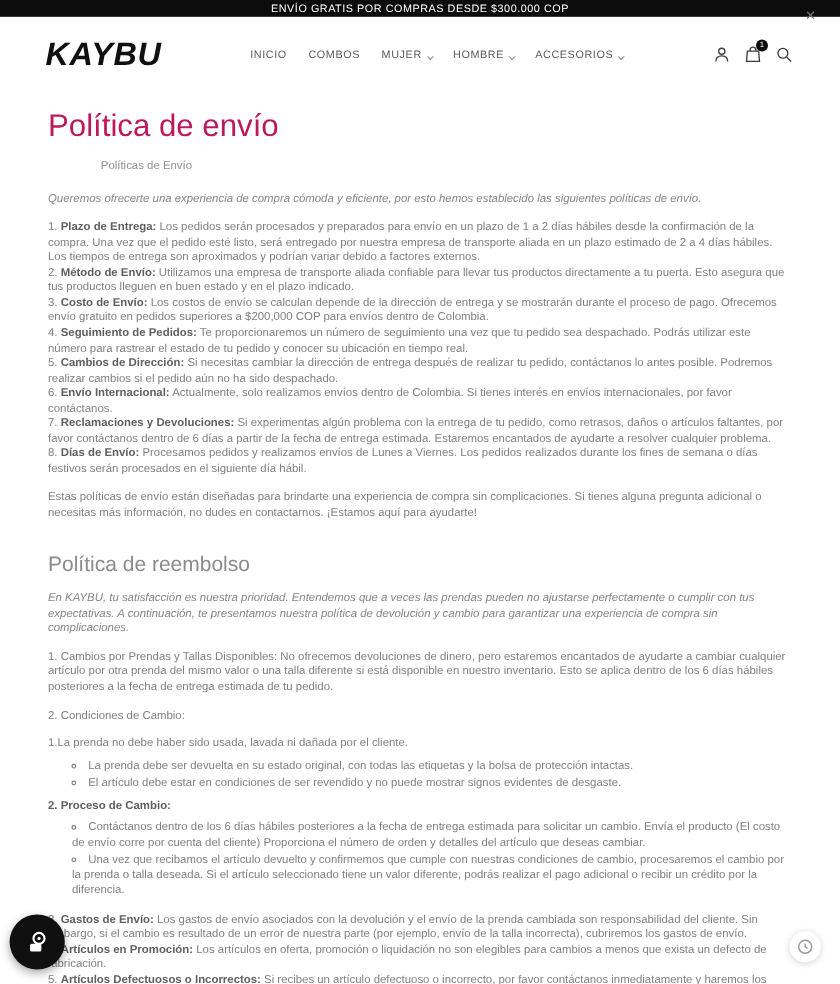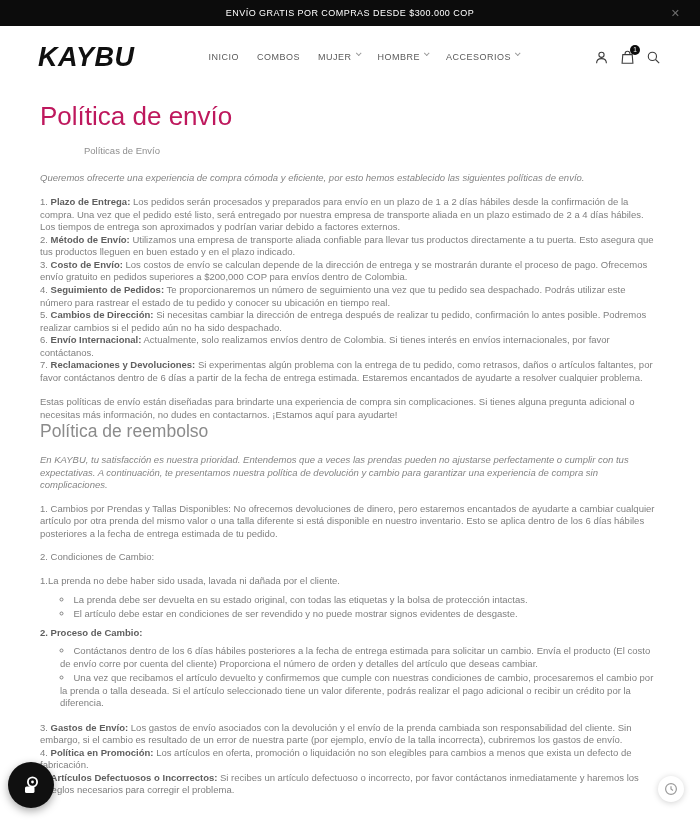--- a/index.html
+++ b/index.html
@@ -6,21 +6,21 @@
   html,body { width: 700px; height: 820px; }
   body {
     font-family: "Liberation Sans", sans-serif;
     background: #ffffff;
     position: relative;
     overflow: hidden;
     color: #7f7f7f;
   }
   
   .banner {
-    height: 26px; background: #0c0c0c; color: #fff;
+    height: 14px; background: #0c0c0c; color: #fff;
     display: flex; align-items: center; justify-content: center;
     font-size: 9px; letter-spacing: .45px; position: relative;
   }
   .banner-close {
     position: absolute; right: 20px; top: 0; height: 26px;
     display: flex; align-items: center; color: #6e6e6e;
     font-size: 11px; cursor: pointer; background: none; border: none;
     font-family: "Liberation Sans", sans-serif;
   }
   
@@ -30,21 +30,21 @@
   }
   .logo {
     font-size: 27px; font-weight: 800; font-style: italic;
     color: #101010; letter-spacing: .5px; text-decoration: none;
     flex: 0 0 auto;
   }
   .nav {
     flex: 1 1 auto; display: flex; justify-content: center;
     gap: 18px; font-size: 9px; color: #5a5a5a; letter-spacing: .5px;
   }
-  .nav-item { display: flex; align-items: flex-start; gap: 4px; cursor: pointer; white-space: nowrap; }
+  .nav-item { display: flex; align-items: flex-end; gap: 4px; cursor: pointer; white-space: nowrap; }
   .caret {
     width: 4px; height: 4px; display: inline-block;
     border-right: 1px solid #9a9a9a; border-bottom: 1px solid #9a9a9a;
     transform: rotate(45deg) translateY(-1px);
   }
   .header-icons { display: flex; align-items: center; gap: 9px; flex: 0 0 auto; }
   .hicon { position: relative; width: 17px; height: 17px; display: flex; align-items: center; justify-content: center; cursor: pointer; background: none; border: none; padding: 0; }
   .hicon svg { stroke: #3c3c3c; fill: none; stroke-width: 1.1; }
   .cart-badge {
     position: absolute; top: -4px; right: -4px; min-width: 10px; height: 10px;
@@ -56,21 +56,21 @@
   .container { padding: 0 40px; font-size: 9.5px; line-height: 1.32; color: #7f7f7f; }
   h1.page-title {
     margin-top: 13px; font-size: 26px; font-weight: 400; color: #be185d; line-height: 1.2;
   }
   .subtitle { margin-top: 13px; color: #8f8f8f; margin-left: 44px; }
   .intro { margin-top: 14px; font-style: italic; color: #858585; }
   .policy-list { margin-top: 12px; }
   .policy-item .lbl { font-weight: 700; color: #5f5f5f; }
   .closing { margin-top: 12px; }
   h2.section-title {
-    font-size: 17.5px; font-weight: 400; color: #8b8b8b; line-height: 1.2;
+    margin-top: 26px; font-size: 17.5px; font-weight: 400; color: #8b8b8b; line-height: 1.2;
   }
   .refund-intro { margin-top: 12px; font-style: italic; color: #858585; }
   .para { margin-top: 11px; }
   ul.bullets {
     margin-top: 6px; list-style: circle inside; padding-left: 20px;
   }
   ul.bullets li { margin-top: 2px; }
   .bold-line { margin-top: 6px; font-weight: 700; color: #5f5f5f; }
   
   .chat-widget {
@@ -177,35 +177,40 @@
 
       <div class="policy-item">
         <span class="num">4.</span>
         <span class="lbl">Seguimiento de Pedidos:</span>
         <span class="txt">Te proporcionaremos un número de seguimiento una vez que tu pedido sea despachado. Podrás utilizar este número para rastrear el estado de tu pedido y conocer su ubicación en tiempo real.</span>
       </div>
 
       <div class="policy-item">
         <span class="num">5.</span>
         <span class="lbl">Cambios de Dirección:</span>
-        <span class="txt">Si necesitas cambiar la dirección de entrega después de realizar tu pedido, confirmación lo antes posible. Podremos realizar cambios si el pedido aún no ha sido despachado.</span>
+        <span class="txt">Si necesitas cambiar la dirección de entrega después de realizar tu pedido, contáctanos lo antes posible. Podremos realizar cambios si el pedido aún no ha sido despachado.</span>
       </div>
 
       <div class="policy-item">
         <span class="num">6.</span>
         <span class="lbl">Envío Internacional:</span>
         <span class="txt">Actualmente, solo realizamos envíos dentro de Colombia. Si tienes interés en envíos internacionales, por favor contáctanos.</span>
       </div>
 
       <div class="policy-item">
         <span class="num">7.</span>
         <span class="lbl">Reclamaciones y Devoluciones:</span>
         <span class="txt">Si experimentas algún problema con la entrega de tu pedido, como retrasos, daños o artículos faltantes, por favor contáctanos dentro de 6 días a partir de la fecha de entrega estimada. Estaremos encantados de ayudarte a resolver cualquier problema.</span>
       </div>
 
+      <div class="policy-item">
+        <span class="num">8.</span>
+        <span class="lbl">Días de Envío:</span>
+        <span class="txt">Procesamos pedidos y realizamos envíos de Lunes a Viernes. Los pedidos realizados durante los fines de semana o días festivos serán procesados en el siguiente día hábil.</span>
+      </div>
     </div>
 
   <p class="closing">Estas políticas de envío están diseñadas para brindarte una experiencia de compra sin complicaciones. Si tienes alguna pregunta adicional o necesitas más información, no dudes en contactarnos. ¡Estamos aquí para ayudarte!</p>
 
   <h2 class="section-title">Política de reembolso</h2>
   <p class="refund-intro">En KAYBU, tu satisfacción es nuestra prioridad. Entendemos que a veces las prendas pueden no ajustarse perfectamente o cumplir con tus expectativas. A continuación, te presentamos nuestra política de devolución y cambio para garantizar una experiencia de compra sin complicaciones.</p>
 
   <p class="para">1. Cambios por Prendas y Tallas Disponibles: No ofrecemos devoluciones de dinero, pero estaremos encantados de ayudarte a cambiar cualquier artículo por otra prenda del mismo valor o una talla diferente si está disponible en nuestro inventario. Esto se aplica dentro de los 6 días hábiles posteriores a la fecha de entrega estimada de tu pedido.</p>
   <p class="para">2. Condiciones de Cambio:</p>
   <p class="para">1.La prenda no debe haber sido usada, lavada ni dañada por el cliente.</p>
@@ -229,21 +234,21 @@
   <div class="policy-list">
 
       <div class="policy-item">
         <span class="num">3.</span>
         <span class="lbl">Gastos de Envío:</span>
         <span class="txt">Los gastos de envío asociados con la devolución y el envío de la prenda cambiada son responsabilidad del cliente. Sin embargo, si el cambio es resultado de un error de nuestra parte (por ejemplo, envío de la talla incorrecta), cubriremos los gastos de envío.</span>
       </div>
 
       <div class="policy-item">
         <span class="num">4.</span>
-        <span class="lbl">Política en Promoción:</span>
+        <span class="lbl">Artículos en Promoción:</span>
         <span class="txt">Los artículos en oferta, promoción o liquidación no son elegibles para cambios a menos que exista un defecto de fabricación.</span>
       </div>
 
       <div class="policy-item">
         <span class="num">5.</span>
         <span class="lbl">Artículos Defectuosos o Incorrectos:</span>
         <span class="txt">Si recibes un artículo defectuoso o incorrecto, por favor contáctanos inmediatamente y haremos los arreglos necesarios para corregir el problema.</span>
       </div>
 
     </div>

